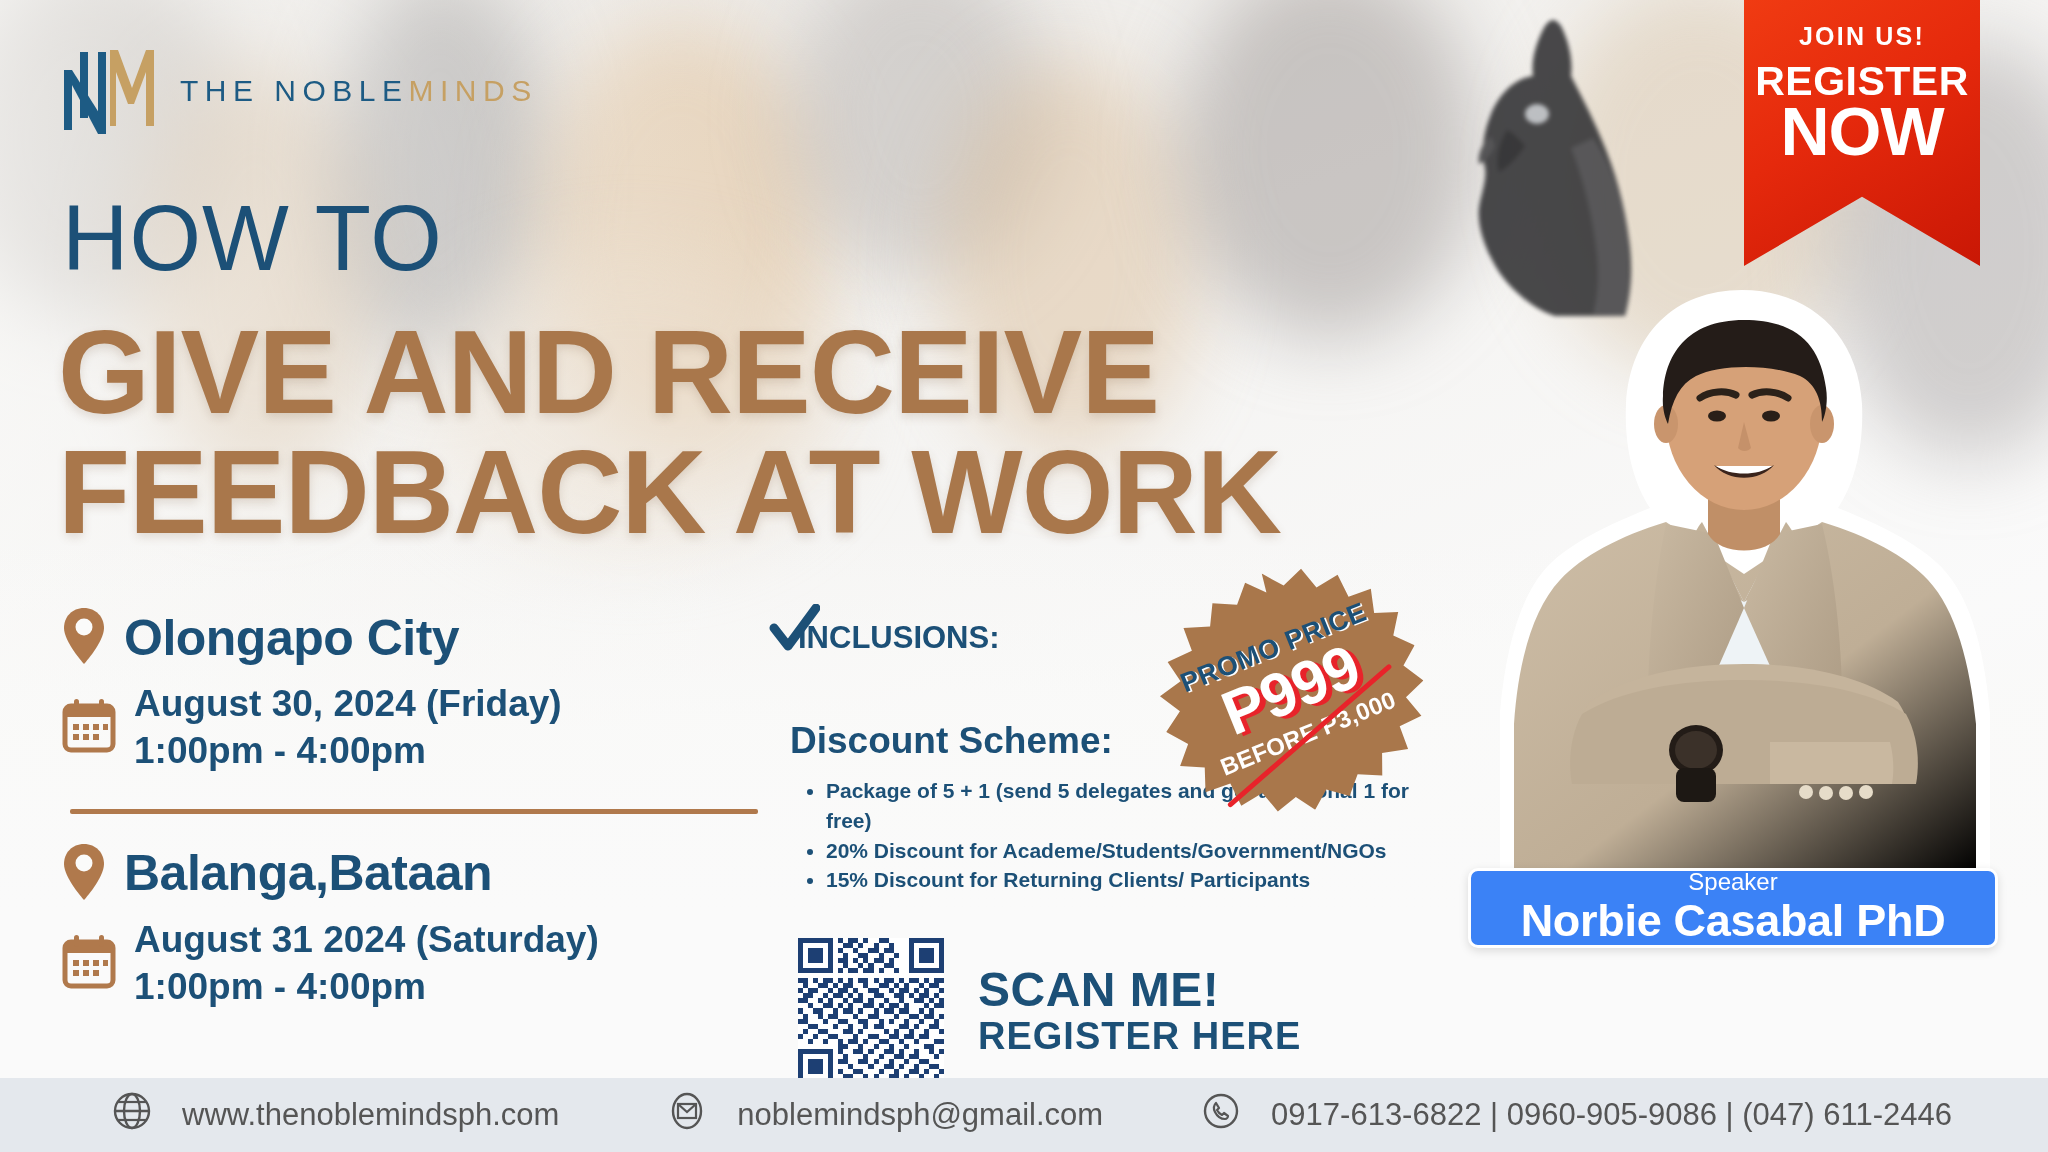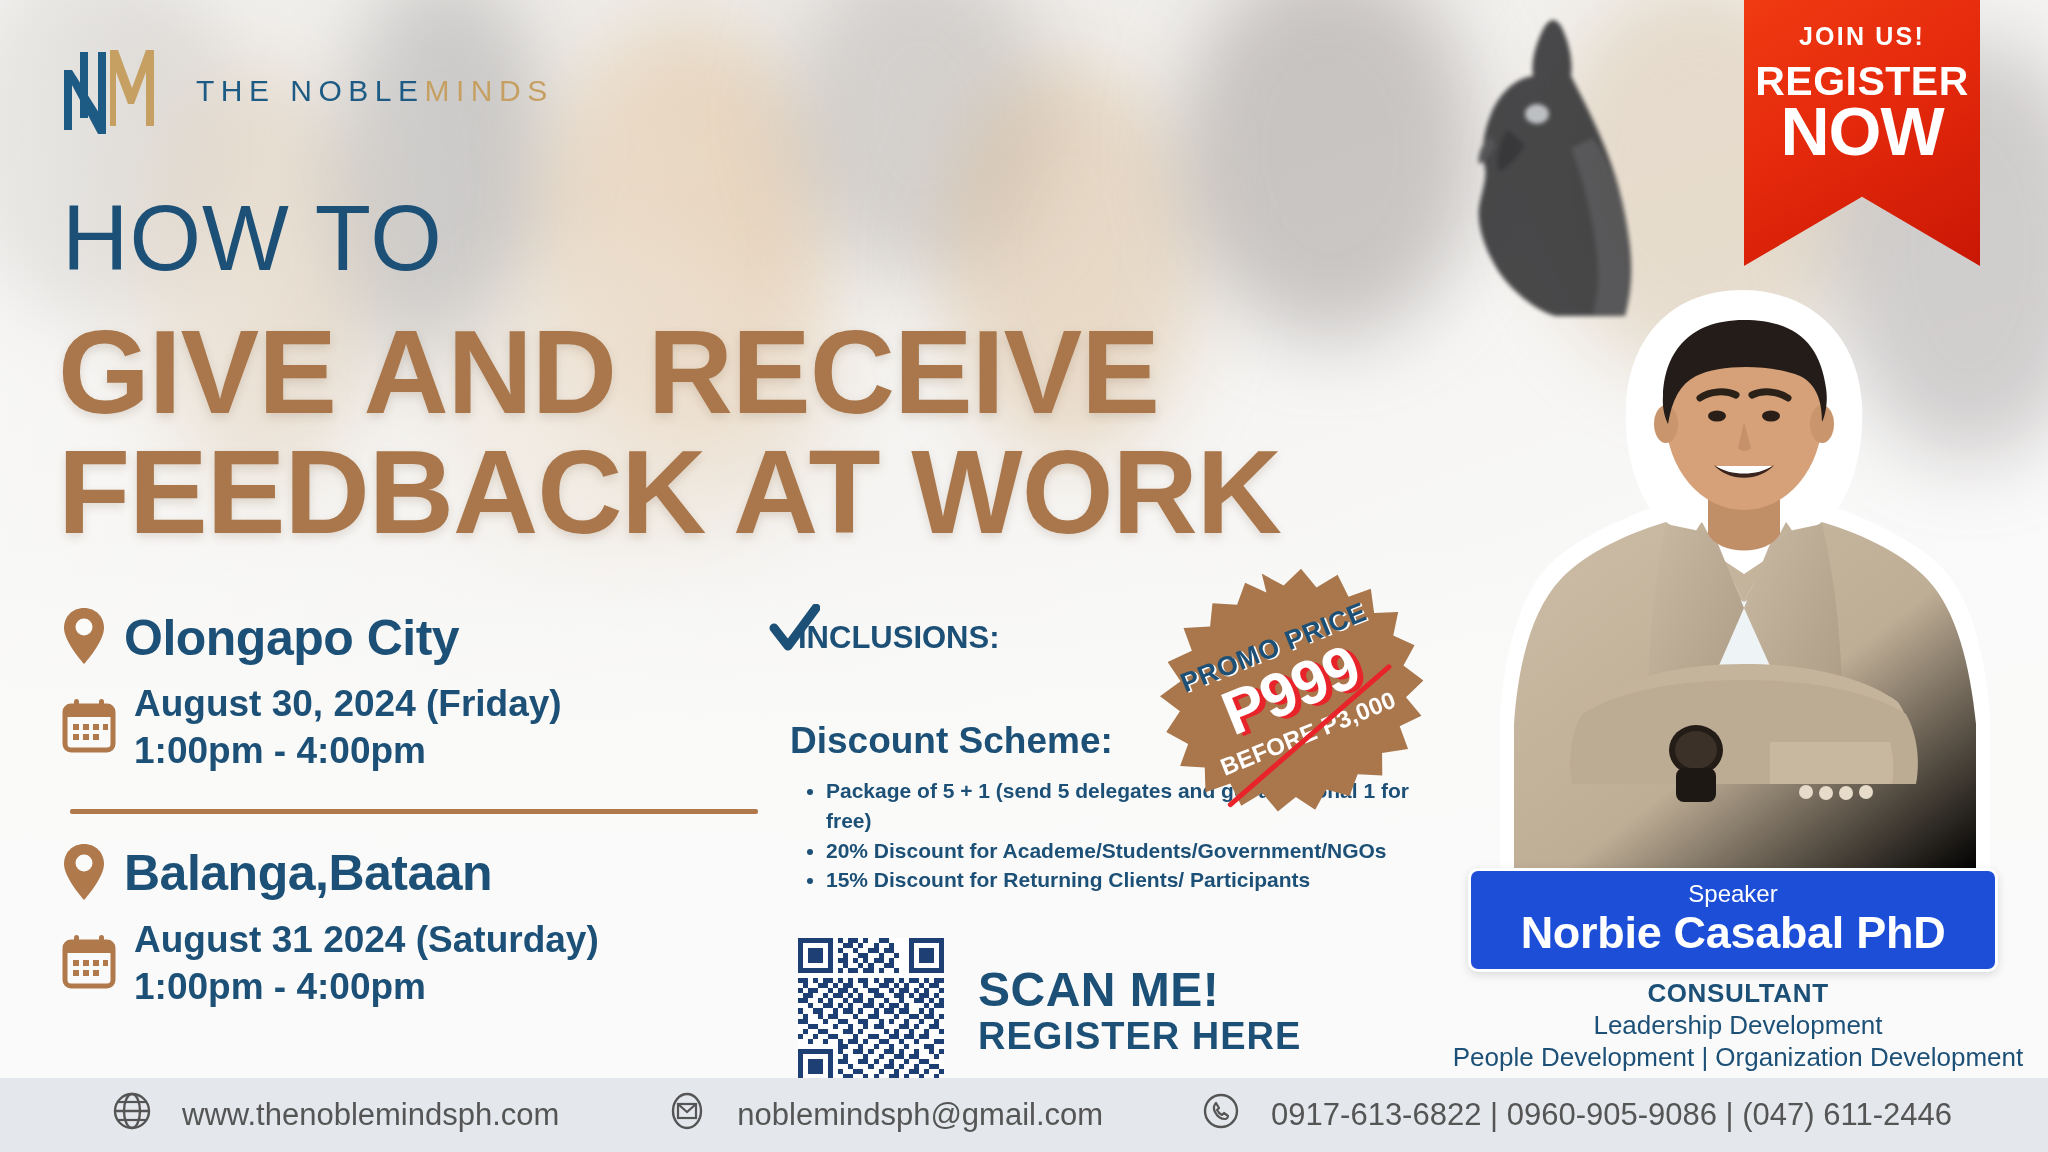--- a/index.html
+++ b/index.html
@@ -18,21 +18,21 @@
   .bg-blob { position:absolute; border-radius:50%; filter:blur(38px); }
   .bg-fade { position:absolute; left:0; right:0; bottom:0; height:620px;
       background:linear-gradient(to bottom, rgba(248,248,247,0) 0%, rgba(250,250,249,.86) 34%, #fafafa 62%); }
   .bg-fade-left { position:absolute; left:0; top:0; bottom:0; width:760px;
       background:linear-gradient(to right, rgba(250,250,249,.72) 0%, rgba(250,250,249,.30) 55%, rgba(250,250,249,0) 100%); }
 
   
   .knight { position:absolute; filter:blur(2.2px); opacity:.92; }
 
   
-  .logo { position:absolute; left:58px; top:48px; display:flex; align-items:center; gap:30px; }
+  .logo { position:absolute; left:58px; top:48px; display:flex; align-items:center; gap:14px; }
   .logo-mark { width:108px; height:86px; position:relative; }
   .logo-text { font-size:30px; letter-spacing:6.5px; font-weight:400; white-space:nowrap; }
   .logo-t1 { color:#1d5b84; }
   .logo-t2 { color:#c6a063; }
 
   
   .ribbon { position:absolute; right:68px; top:0; width:236px; height:266px;
       background:linear-gradient(150deg,#f03b12 0%,#e5290c 45%,#c91705 100%);
       clip-path:polygon(0 0, 100% 0, 100% 100%, 50% 74%, 0 100%);
       box-shadow:0 5px 16px rgba(0,0,0,.24);
@@ -87,22 +87,22 @@
 
   
   .qr-row { position:absolute; left:798px; top:938px; display:flex; align-items:center; gap:34px; }
   .qr { width:146px; height:146px; background:#fff; }
   .scan { color:#1c5077; }
   .scan-1 { font-size:48px; font-weight:800; line-height:1.08; letter-spacing:.5px; }
   .scan-2 { font-size:38px; font-weight:700; line-height:1.1; margin-top:0; letter-spacing:1px; }
 
   
   .speaker-photo { position:absolute; left:1470px; top:272px; width:560px; height:600px; }
-  .sp-plate { position:absolute; left:1468px; top:868px; width:530px; height:104px;
-      background:#1d4ed8; border-radius:10px; border:3px solid #ffffff;
+  .sp-plate { position:absolute; left:1468px; top:868px; width:530px; height:80px;
+      background:#3b82f6; border-radius:10px; border:3px solid #ffffff;
       display:flex; flex-direction:column; align-items:center; justify-content:center;
       color:#fff; box-shadow:0 3px 10px rgba(0,0,0,.13); }
   .sp-role { font-size:24px; font-weight:400; line-height:1; }
   .sp-name { font-size:45px; font-weight:800; line-height:1.1; letter-spacing:-.3px; margin-top:2px; }
   .sp-credits { position:absolute; left:1432px; top:978px; width:612px; text-align:center;
       color:#1c5077; }
   .c-title { font-size:26px; font-weight:800; letter-spacing:.6px; }
   .c-line { font-size:26px; font-weight:400; line-height:1.24; }
 
   
@@ -586,25 +586,20 @@
         <circle cx="356" cy="521" r="7"></circle>
       <circle cx="376" cy="521" r="7"></circle>
         <circle cx="396" cy="520" r="7"></circle>
     </g>
   </svg>
 
   <div class="sp-plate">
     <div class="sp-role">Speaker</div>
     <div class="sp-name">Norbie Casabal PhD</div>
   </div>
-  <div class="sp-credits">
-    <div class="c-title">CONSULTANT</div>
-    <div class="c-line">Leadership Development</div>
-    <div class="c-line">People Development | Organization Development</div>
-  </div>
 
   <div class="footer">
     <div class="f-item f-web">
       <span>
         <svg width="40" height="40" viewBox="0 0 40 40">
           <circle cx="20" cy="20" r="17" fill="none" stroke="#555" stroke-width="2.4"></circle>
           <ellipse cx="20" cy="20" rx="8" ry="17" fill="none" stroke="#555" stroke-width="2.4"></ellipse>
           <line x1="3" y1="20" x2="37" y2="20" stroke="#555" stroke-width="2.4"></line>
           <line x1="6" y1="11" x2="34" y2="11" stroke="#555" stroke-width="2.2"></line>
           <line x1="6" y1="29" x2="34" y2="29" stroke="#555" stroke-width="2.2"></line>

